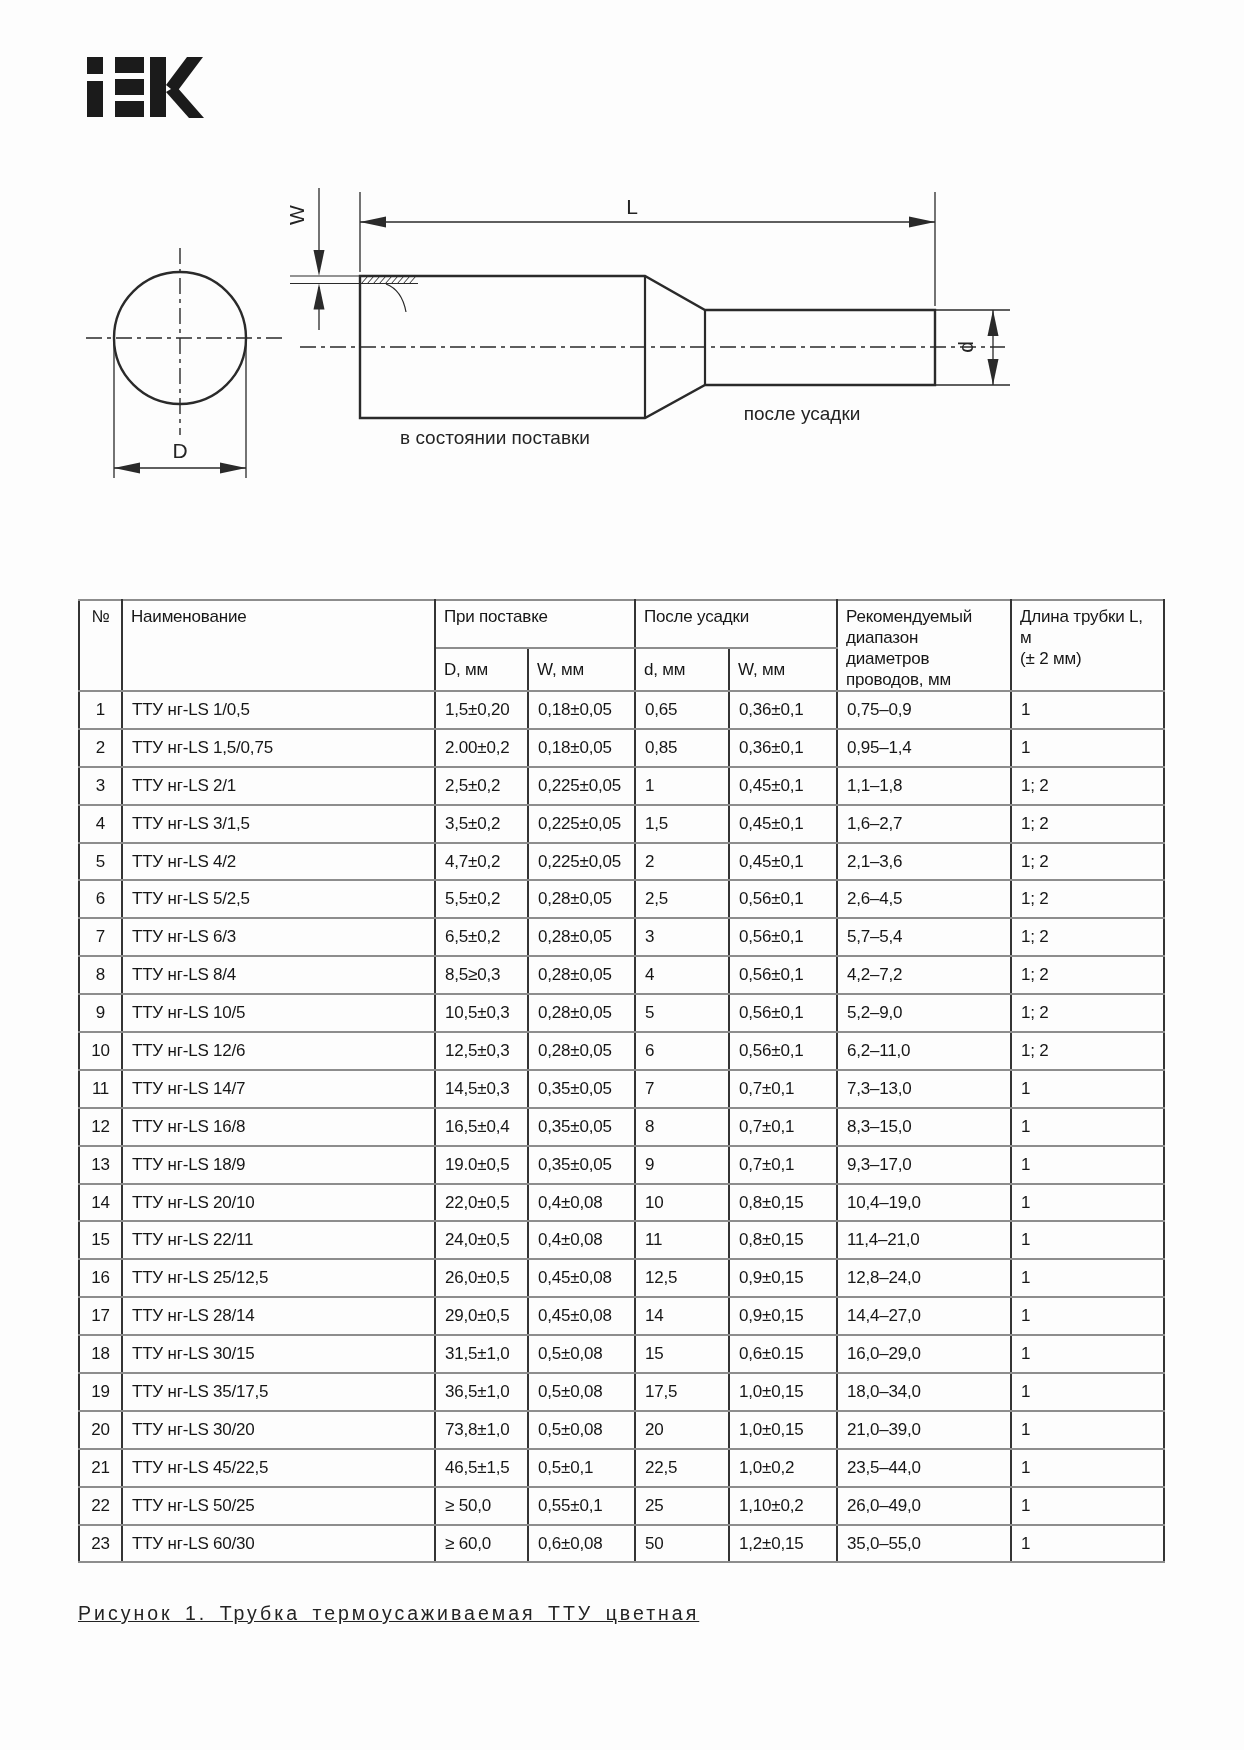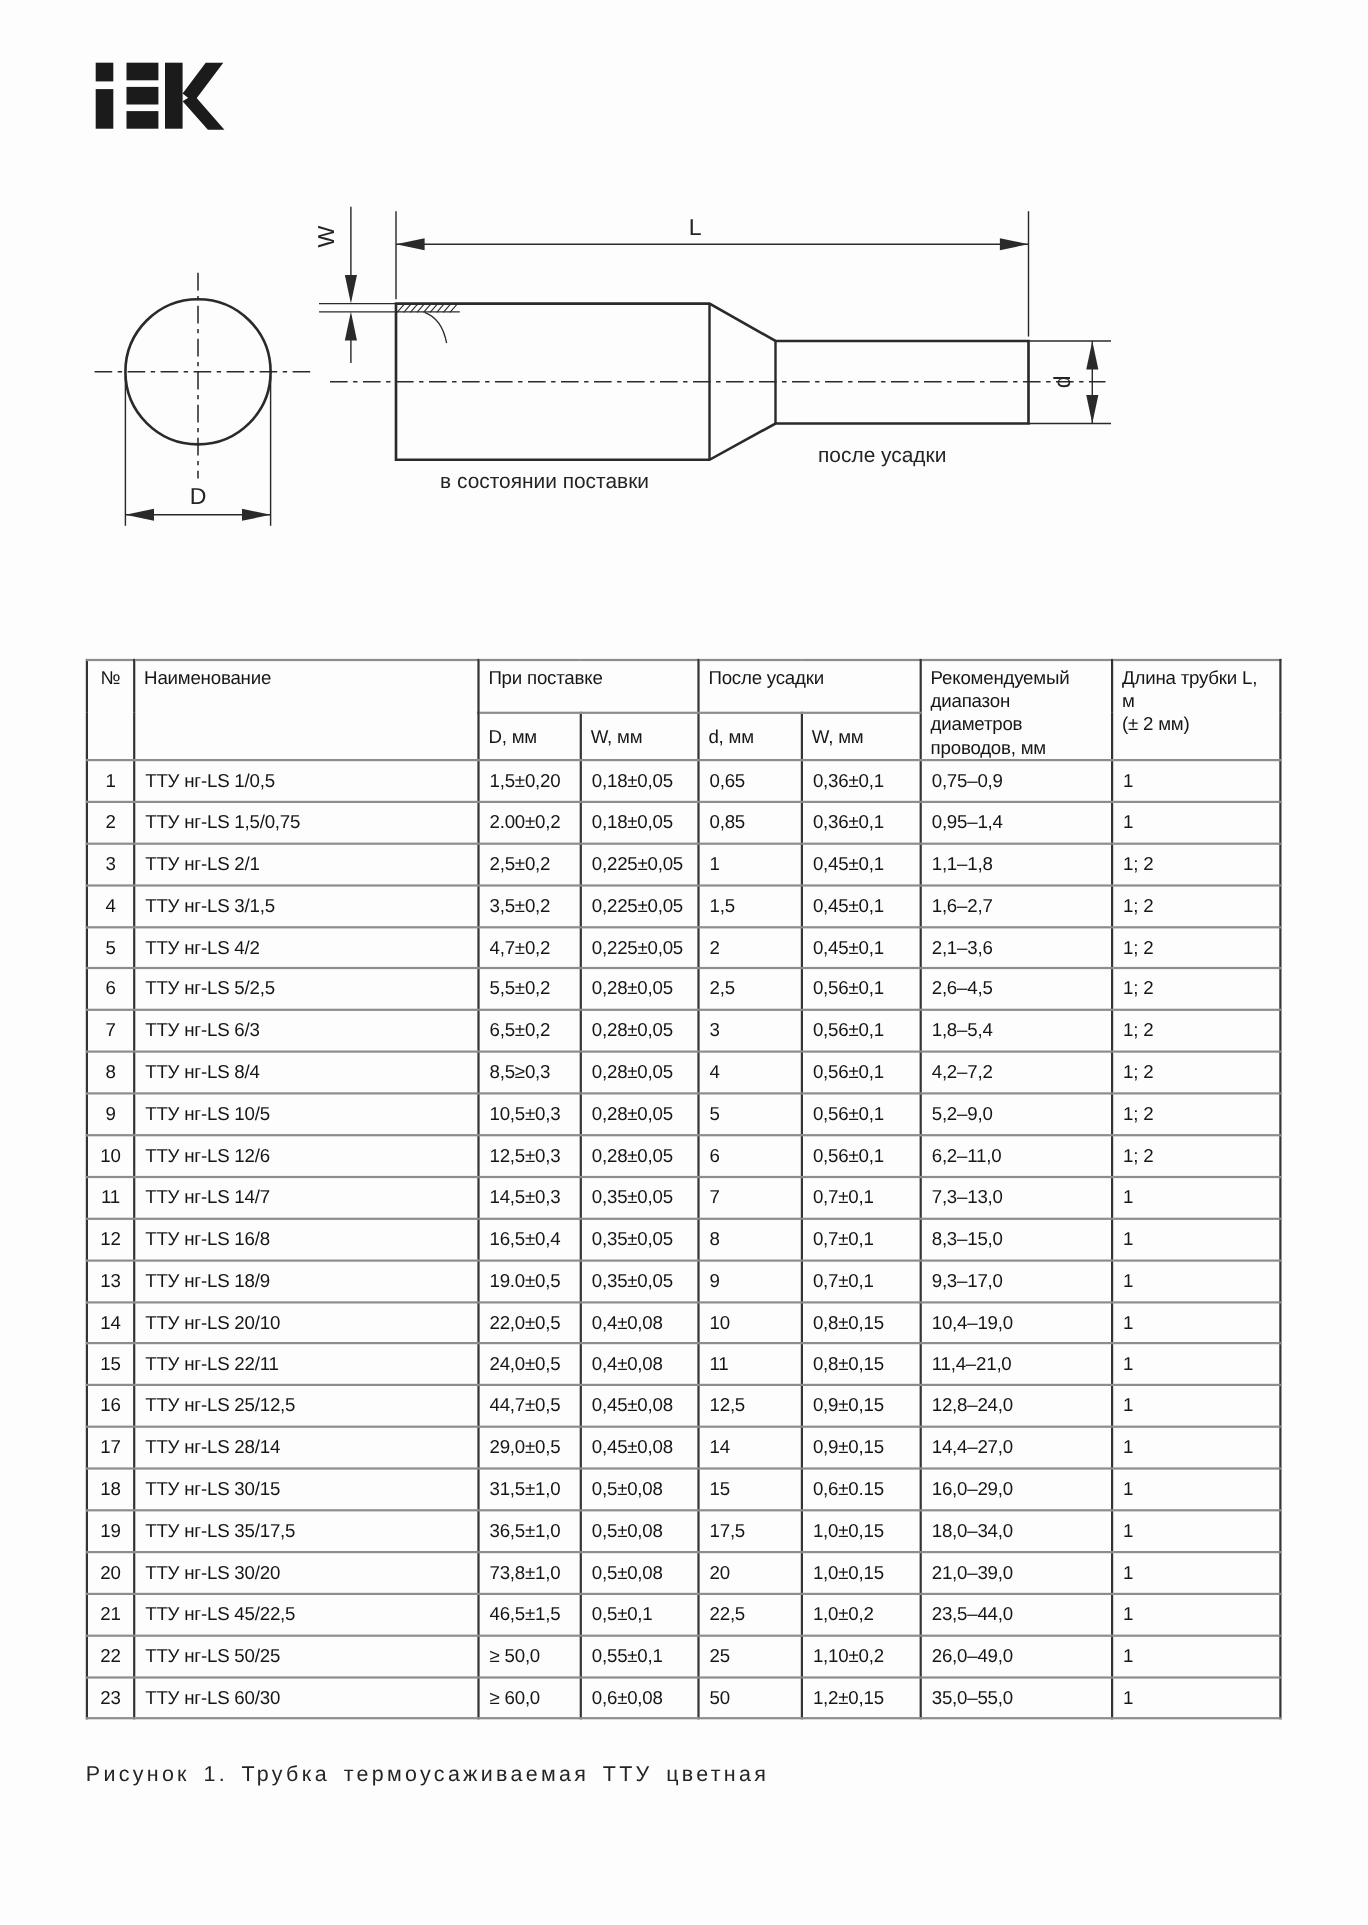--- a/index.html
+++ b/index.html
@@ -31,21 +31,21 @@
   tbody td{
     vertical-align:middle;text-align:left;padding:0 9px;height:35.9px;
     white-space:nowrap;
   }
   tbody td.c-num{text-align:center;padding:0 2px;}
 
   
   .caption{
     position:absolute;left:78px;top:1602px;
     font-size:19.5px;letter-spacing:3px;word-spacing:4px;
-    white-space:nowrap;color:#242424;
+    white-space:nowrap;color:#242424;text-decoration:underline;
   }
 </style>
 </head>
 <body>
 
 <div class="page">
 
   <svg width="1244" height="500" viewBox="0 0 1244 500" style="position:absolute;left:0;top:0;">
     <title>iEK</title>
 
@@ -208,21 +208,21 @@
           <td>2,6–4,5</td>
           <td>1; 2</td>
         </tr>
         <tr>
           <td class="c-num">7</td>
           <td>ТТУ нг-LS 6/3</td>
           <td>6,5±0,2</td>
           <td>0,28±0,05</td>
           <td>3</td>
           <td>0,56±0,1</td>
-          <td>1,8–5,4</td>
+          <td>5,7–5,4</td>
           <td>1; 2</td>
         </tr>
         <tr>
           <td class="c-num">8</td>
           <td>ТТУ нг-LS 8/4</td>
           <td>8,5≥0,3</td>
           <td>0,28±0,05</td>
           <td>4</td>
           <td>0,56±0,1</td>
           <td>4,2–7,2</td>
@@ -294,21 +294,21 @@
           <td>24,0±0,5</td>
           <td>0,4±0,08</td>
           <td>11</td>
           <td>0,8±0,15</td>
           <td>11,4–21,0</td>
           <td>1</td>
         </tr>
         <tr>
           <td class="c-num">16</td>
           <td>ТТУ нг-LS 25/12,5</td>
-          <td>44,7±0,5</td>
+          <td>26,0±0,5</td>
           <td>0,45±0,08</td>
           <td>12,5</td>
           <td>0,9±0,15</td>
           <td>12,8–24,0</td>
           <td>1</td>
         </tr>
         <tr>
           <td class="c-num">17</td>
           <td>ТТУ нг-LS 28/14</td>
           <td>29,0±0,5</td>

